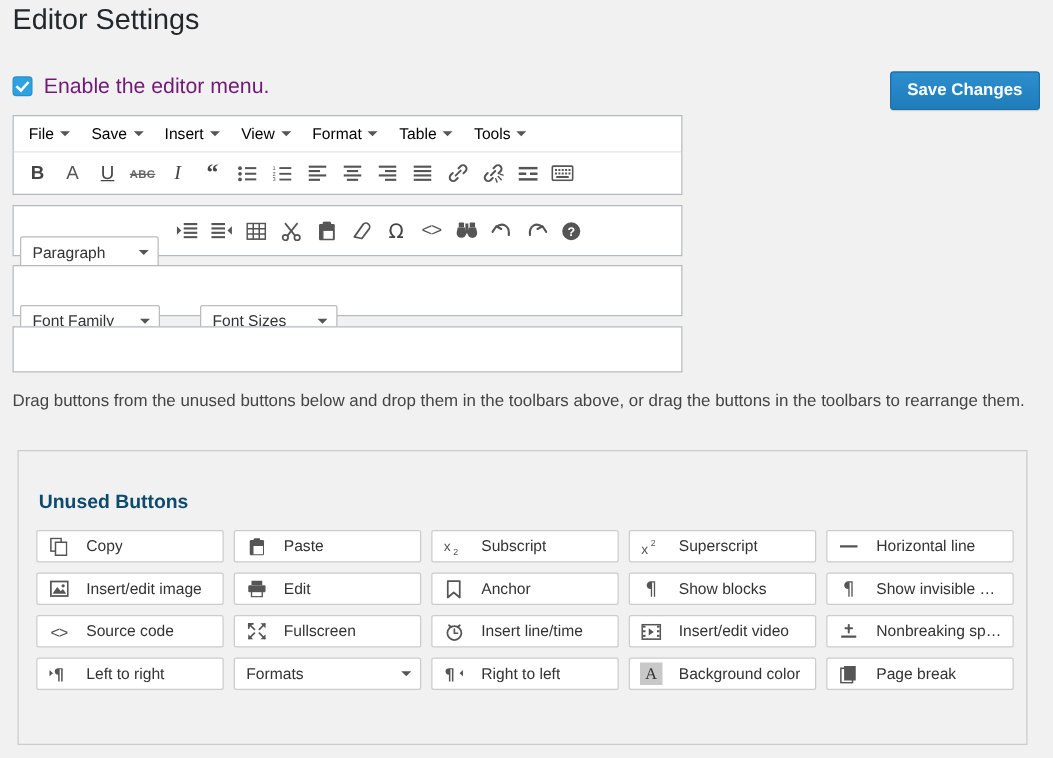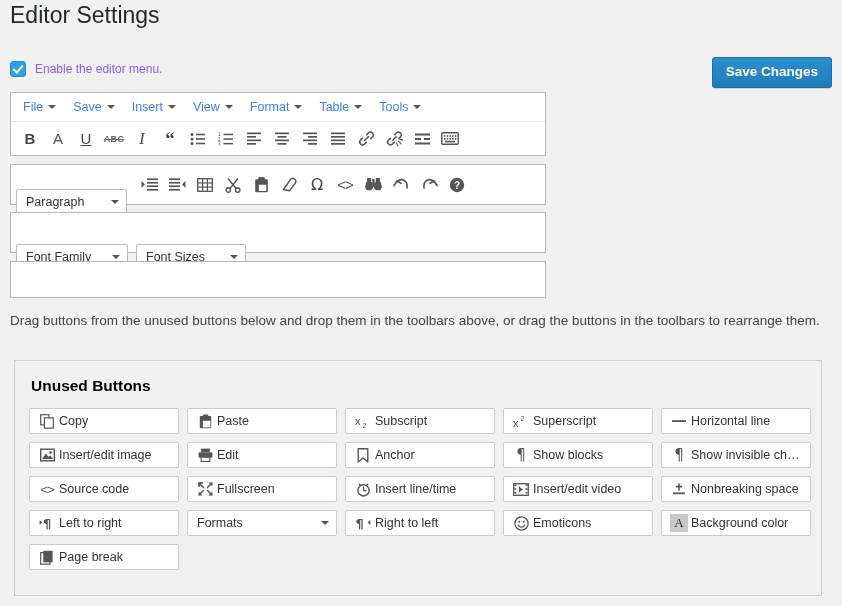--- a/index.html
+++ b/index.html
@@ -54,22 +54,22 @@
     left: 4px;
     top: 1px;
     width: 4px;
     height: 8px;
     border: solid #fff;
     border-width: 0 2px 2px 0;
     transform: rotate(42deg);
   }
   .enable-label {
     margin-left: 9px;
-    font-size: 12px;
-    color: #8b5cf6;
+    font-size: 17px;
+    color: #701a75;
     white-space: nowrap;
   }
 
   .save-btn {
     position: absolute;
     right: 10px;
     top: 57px;
     background: #2384c4;
     background-image: linear-gradient(#2d8fd0, #1f7cb9);
     border: 1px solid #1c6ea5;
@@ -99,21 +99,21 @@
 
   .menubar {
     display: flex;
     align-items: center;
     height: 28px;
     border-bottom: 1px solid #e3e3e3;
     padding: 0 4px;
   }
   .menu-item {
     font-size: 12.5px;
-    color: #3b82f6;
+    color: #000000;
     padding: 3px 9px 4px 8px;
     cursor: pointer;
     white-space: nowrap;
     display: flex;
     align-items: center;
     gap: 5px;
   }
   .caret {
     width: 0; height: 0;
     border-left: 4px solid transparent;
@@ -181,24 +181,24 @@
     position: absolute;
     left: 14px;
     top: 360px;
     width: 808px;
     height: 236px;
     border: 1px solid #ccc;
     box-sizing: border-box;
     background: #f1f1f1;
   }
   .unused-title {
-    margin: 16px 0 0 16px;
+    margin: 32px 0 0 16px;
     font-size: 15.5px;
     font-weight: bold;
-    color: #000000;
+    color: #0c4a6e;
   }
   .ubgrid {
     margin: 13px 0 0 14px;
     display: grid;
     grid-template-columns: repeat(5, 158px);
     grid-gap: 8px 0px;
     column-gap: 0px;
   }
   .ubcell { width: 158px; }
   .ubtn {
@@ -207,21 +207,21 @@
     border: 1px solid #ccc;
     background: #fff;
     border-radius: 2px;
     display: flex;
     align-items: center;
     padding: 0 8px;
     box-sizing: border-box;
     font-size: 12.5px;
     color: #333;
     cursor: move;
-    gap: 3px;
+    gap: 13px;
     white-space: nowrap;
     overflow: hidden;
   }
   .ubtn.selectlike {
     justify-content: space-between;
     cursor: pointer;
     padding: 0 7px 0 9px;
   }
   .ubtn .ico {
     width: 18px;
@@ -501,21 +501,21 @@
     <div class="tbtn">
       <svg width="16" height="16" viewBox="0 0 16 16">
           <circle cx="8" cy="8" r="7.2" fill="#555"></circle>
           <text x="8" y="12" text-anchor="middle" font-size="10" font-weight="bold" fill="#fff" font-family="Liberation Sans">?</text>
         </svg>
     </div>
   </div>
 </div>
 
 <div class="tb-wrap" id="toolbar-3-wrap">
-  <div class="btnrow" style="height:54px;">
+  <div class="btnrow" style="height:54px;gap:24px;">
     <div class="tselect" id="ctl-fontfamily">
       <span>Font Family</span>
       <i class="caret"></i>
     </div>
     <div class="tselect" id="ctl-fontsizes">
       <span>Font Sizes</span>
       <i class="caret"></i>
     </div>
   </div>
 </div>
@@ -732,33 +732,20 @@
             <svg width="16" height="14" viewBox="0 0 16 14">
               <text x="0.5" y="12" font-size="13" font-weight="bold" fill="#555" font-family="DejaVu Sans">¶</text>
               <path d="M15.4 4 L12.6 6.5 L15.4 9 Z" fill="#555"></path>
             </svg>
           </span>
         <span class="lbl">Right to left</span>
       </div>
     </div>
     <div class="ubcell">
       <div class="ubtn">
-        <span class="ico">
-            <svg width="15" height="15" viewBox="0 0 15 15">
-              <circle cx="7.5" cy="7.5" r="6.6" fill="none" stroke="#555" stroke-width="1.3"></circle>
-              <circle cx="5.2" cy="5.8" r="1" fill="#555"></circle>
-              <circle cx="9.8" cy="5.8" r="1" fill="#555"></circle>
-              <path d="M4.4 9.2 a3.4 3.4 0 0 0 6.2 0" fill="none" stroke="#555" stroke-width="1.3" stroke-linecap="round"></path>
-            </svg>
-          </span>
-        <span class="lbl">Emoticons</span>
-      </div>
-    </div>
-    <div class="ubcell">
-      <div class="ubtn">
         <span class="bgcolor-a">A</span>
         <span class="lbl">Background color</span>
       </div>
     </div>
 
     <div class="ubcell">
       <div class="ubtn">
         <span class="ico">
             <svg width="14" height="15" viewBox="0 0 14 15">
               <rect x="0.7" y="2.6" width="9.3" height="11.6" fill="none" stroke="#555" stroke-width="1.2"></rect>

